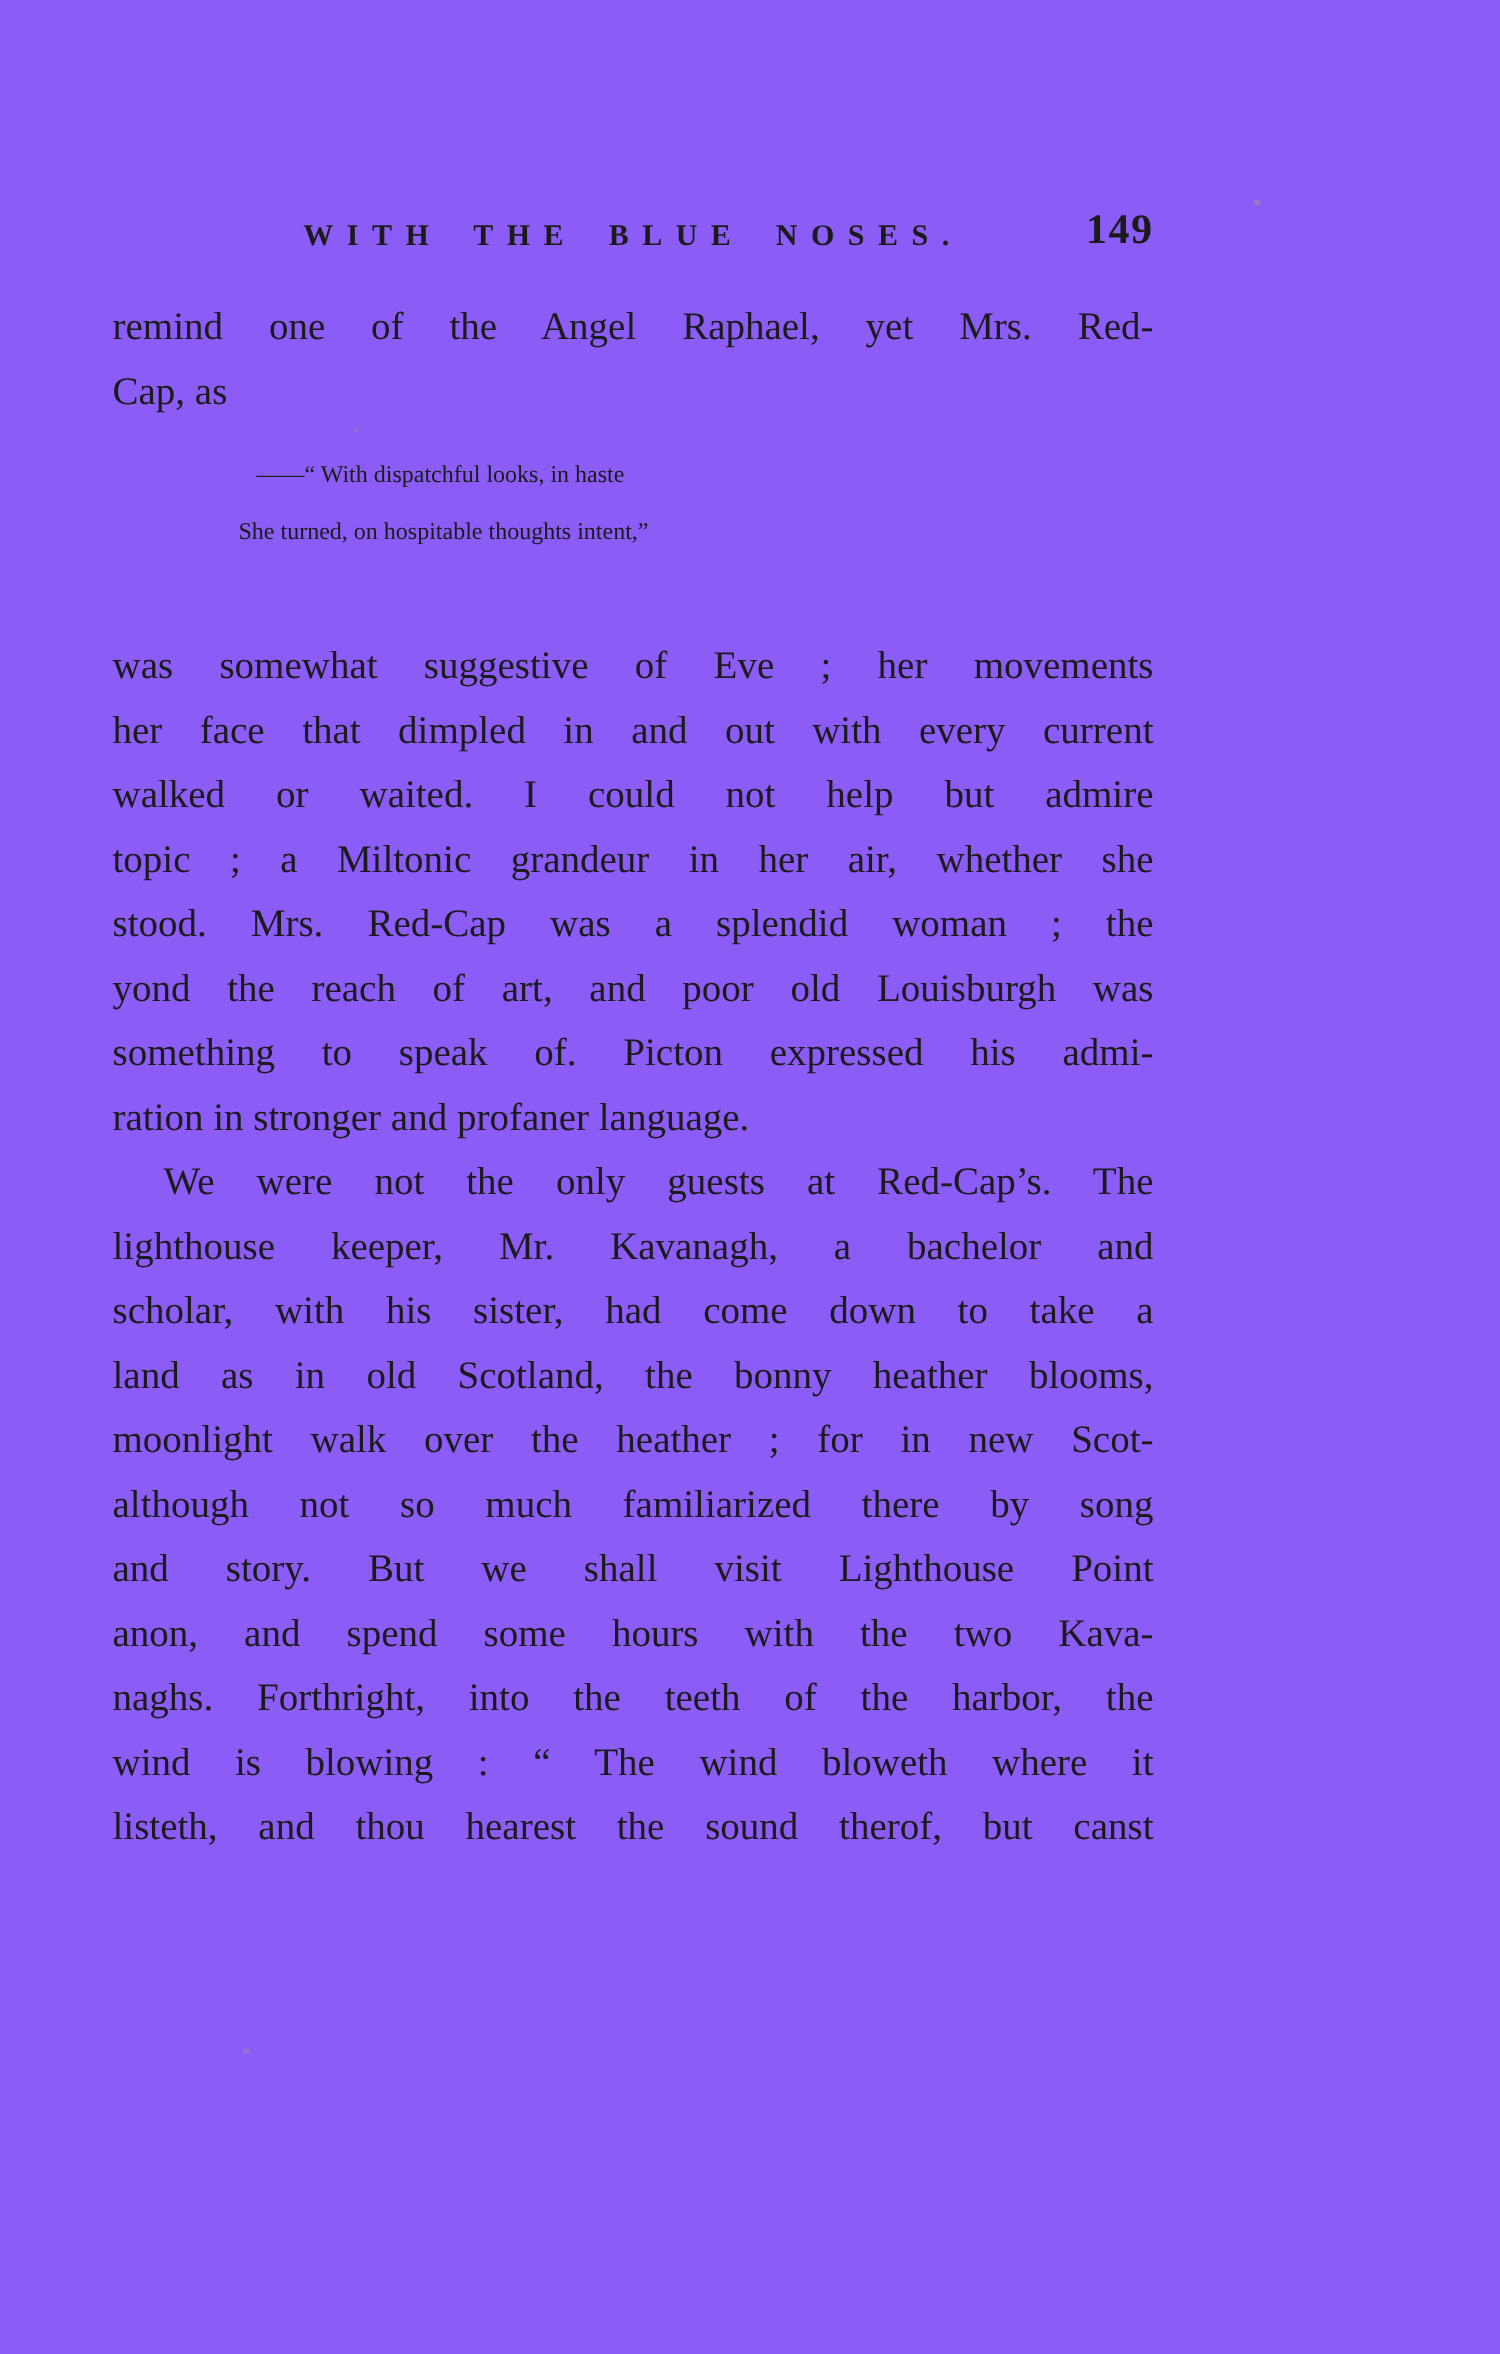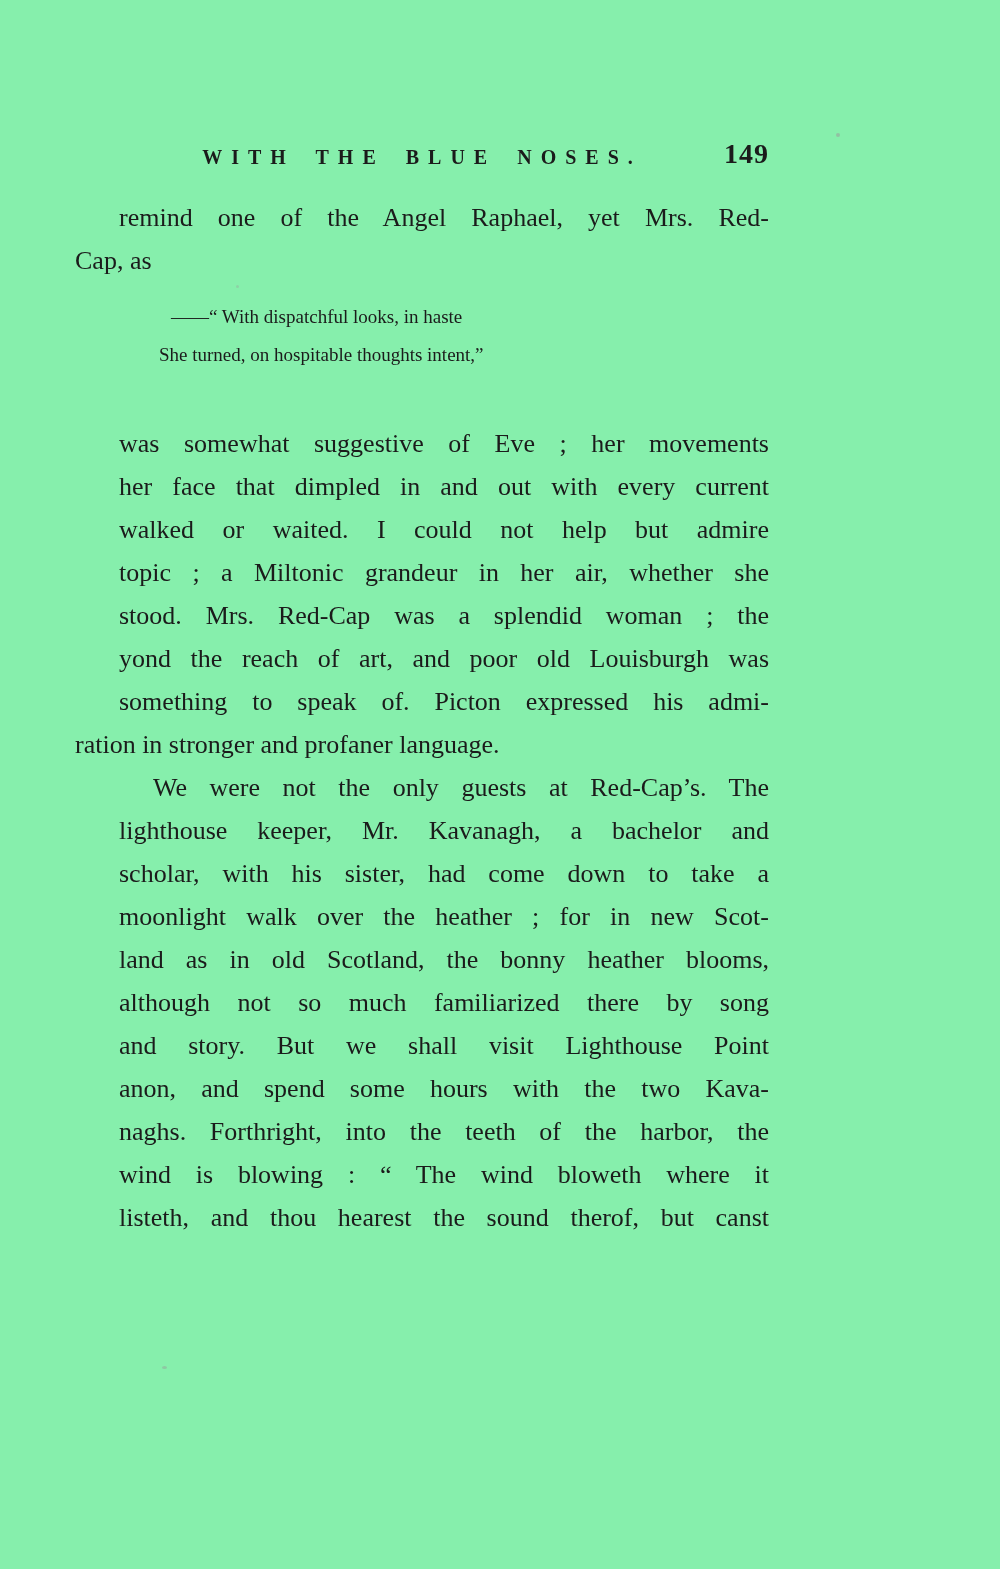--- a/index.html
+++ b/index.html
@@ -4,21 +4,21 @@
 <style>
   html, body {
     margin: 0;
     padding: 0;
     background: #ffffff;
   }
   .page {
     position: relative;
     width: 1000px;
     height: 1569px;
-    background: #86efac;
+    background: #8b5cf6;
     font-family: "Liberation Serif", serif;
     color: #1b1b1b;
     overflow: hidden;
   }
   
   .running-head {
     position: absolute;
     top: 138px;
     left: 75px;
     width: 694px;
@@ -52,30 +52,29 @@
     width: 694px;
   }
   .line {
     font-size: 26px;
     line-height: 43px;
     white-space: normal;
   }
   .just {
     text-align: justify;
     text-align-last: justify;
-    margin-left: 44px;
   }
   .indent {
     text-indent: 34px;
   }
   .verse-quote {
     margin: 16px 0 48px 84px;
   }
   .qline {
-    font-size: 19px;
+    font-size: 16px;
     line-height: 38px;
   }
   .qline.q-first {
     text-indent: 12px;
   }
   
   .speck {
     position: absolute;
     background: #9a9a9a;
     border-radius: 50%;
@@ -115,22 +114,22 @@
       <div class="line just">stood.  Mrs. Red-Cap was a splendid woman ; the</div>
       <div class="line just">yond the reach of art, and poor old Louisburgh was</div>
       <div class="line just">something to speak of.  Picton expressed his admi-</div>
       <div class="line">ration in stronger and profaner language.</div>
     </div>
 
     <div class="para">
       <div class="line just indent">We were not the only guests at Red-Cap’s.  The</div>
       <div class="line just">lighthouse keeper, Mr. Kavanagh, a bachelor and</div>
       <div class="line just">scholar, with his sister, had come down to take a</div>
+      <div class="line just">land as in old Scotland, the bonny heather blooms,</div>
       <div class="line just">moonlight walk over the heather ; for in new Scot-</div>
-      <div class="line just">land as in old Scotland, the bonny heather blooms,</div>
       <div class="line just">although not so much familiarized there by song</div>
       <div class="line just">and story.  But we shall visit Lighthouse Point</div>
       <div class="line just">anon, and spend some hours with the two Kava-</div>
       <div class="line just">naghs.  Forthright, into the teeth of the harbor, the</div>
       <div class="line just">wind is blowing :  “ The wind bloweth where it</div>
       <div class="line just">listeth, and thou hearest the sound therof, but canst</div>
     </div>
 
   </main>
 

